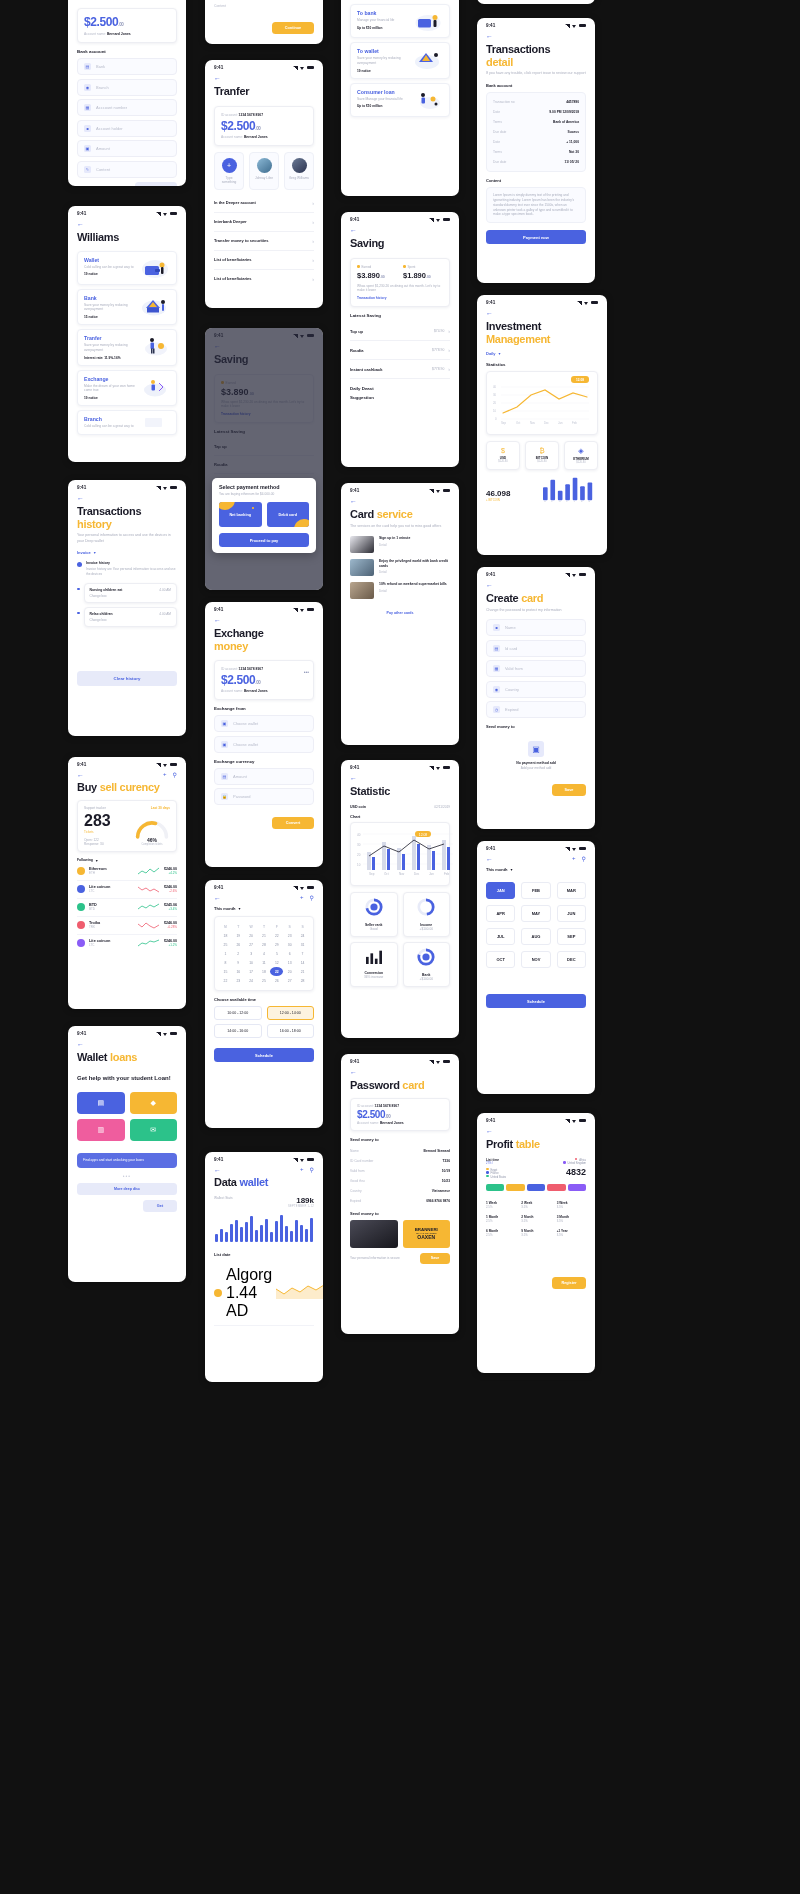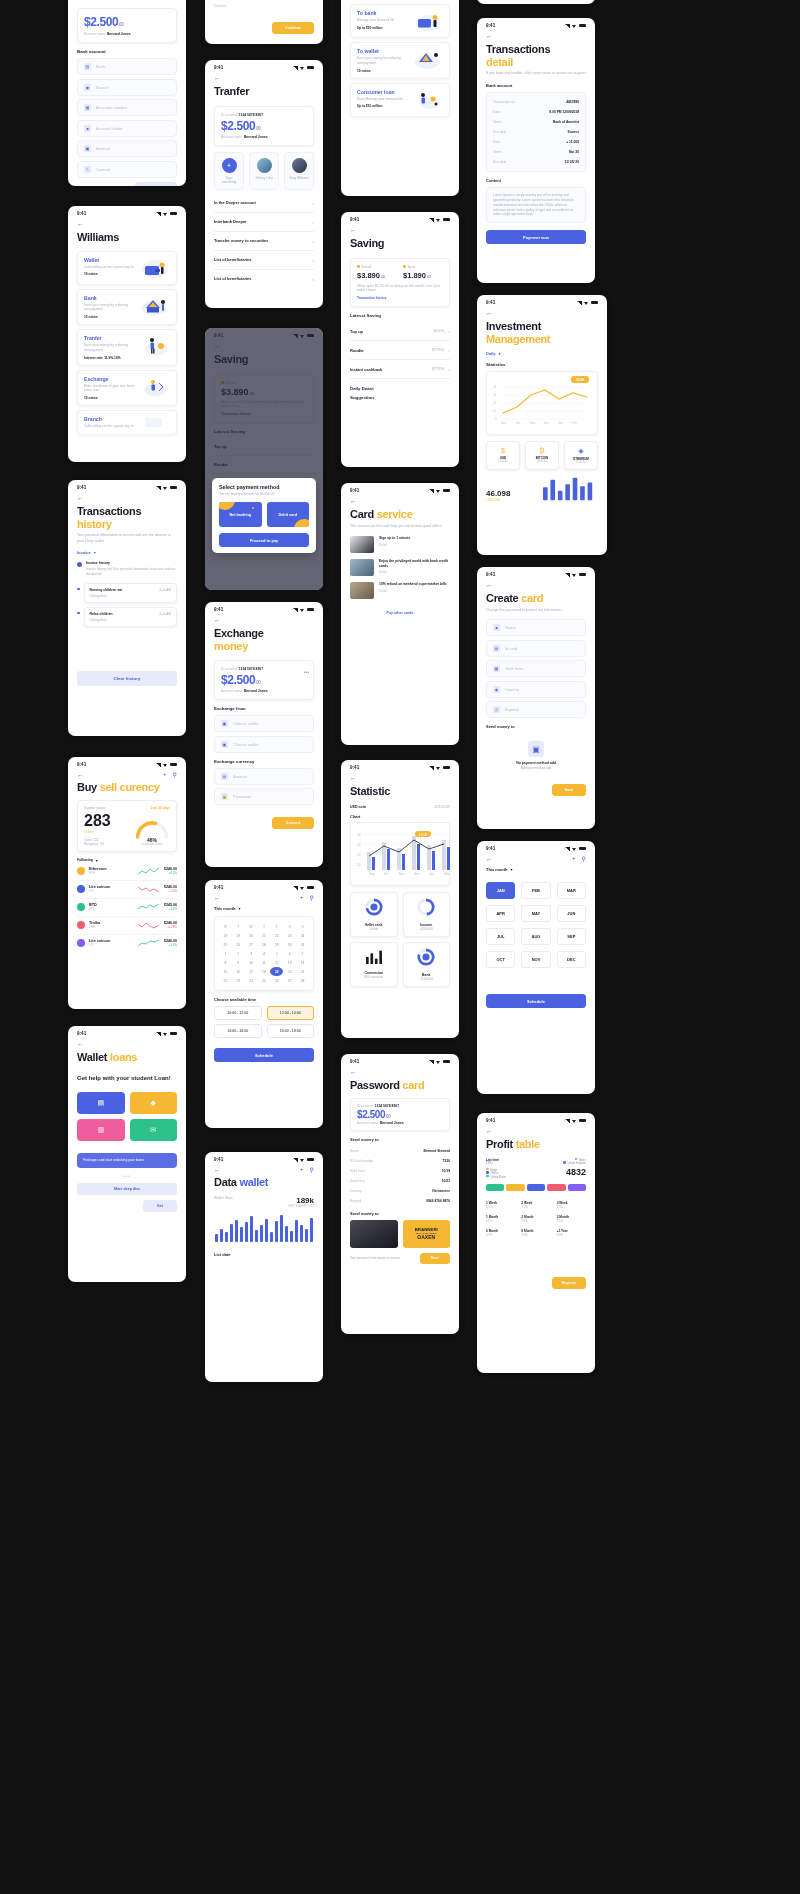--- a/index.html
+++ b/index.html
@@ -725,20 +725,32 @@
             <rect x="71" y="14" width="3" height="16" rx="1"></rect>
         <rect x="76" y="19" width="3" height="11" rx="1"></rect>
             <rect x="81" y="8" width="3" height="22" rx="1"></rect>
             <rect x="86" y="13" width="3" height="17" rx="1"></rect>
         <rect x="91" y="17" width="3" height="13" rx="1"></rect>
             <rect x="96" y="6" width="3" height="24" rx="1"></rect>
       </g>
     </svg>
     <div class="sec-h" style="font-size:4px;">List date</div>
     <div>
+      <div style="display:flex;align-items:center;gap:4px;padding:5px 0;border-bottom:0.6px solid #f2f3f8;">
+        <span class="coin" style="background:#f6b733;"></span>
+        <div style="flex:0 0 28px;">
+              <div class="cn">Algorg</div>
+              <div class="cs">1.44 AD</div>
+            </div>
+        <div style="flex:1;"><svg width="56" height="16" viewBox="0 0 56 16">
+                <path d="M0,6 L8,11 L16,5 L24,9 L32,3 L40,7 L48,2 L56,5 L56,16 L0,16 Z" fill="#fdeccb"></path>
+                <polyline points="0,6 8,11 16,5 24,9 32,3 40,7 48,2 56,5" stroke="#f6b733" stroke-width="1" fill="none"></polyline>
+              </svg></div>
+
+      </div>
 
     </div>
   </div>
 </div>
 
 <div class="phone" style="left:341px; top:-44px; width:118px; height:240px;">
   <div class="scr-pad" style="padding-top:48px;">
     <div>
       <div class="svc">
         <div style="flex:1;">

